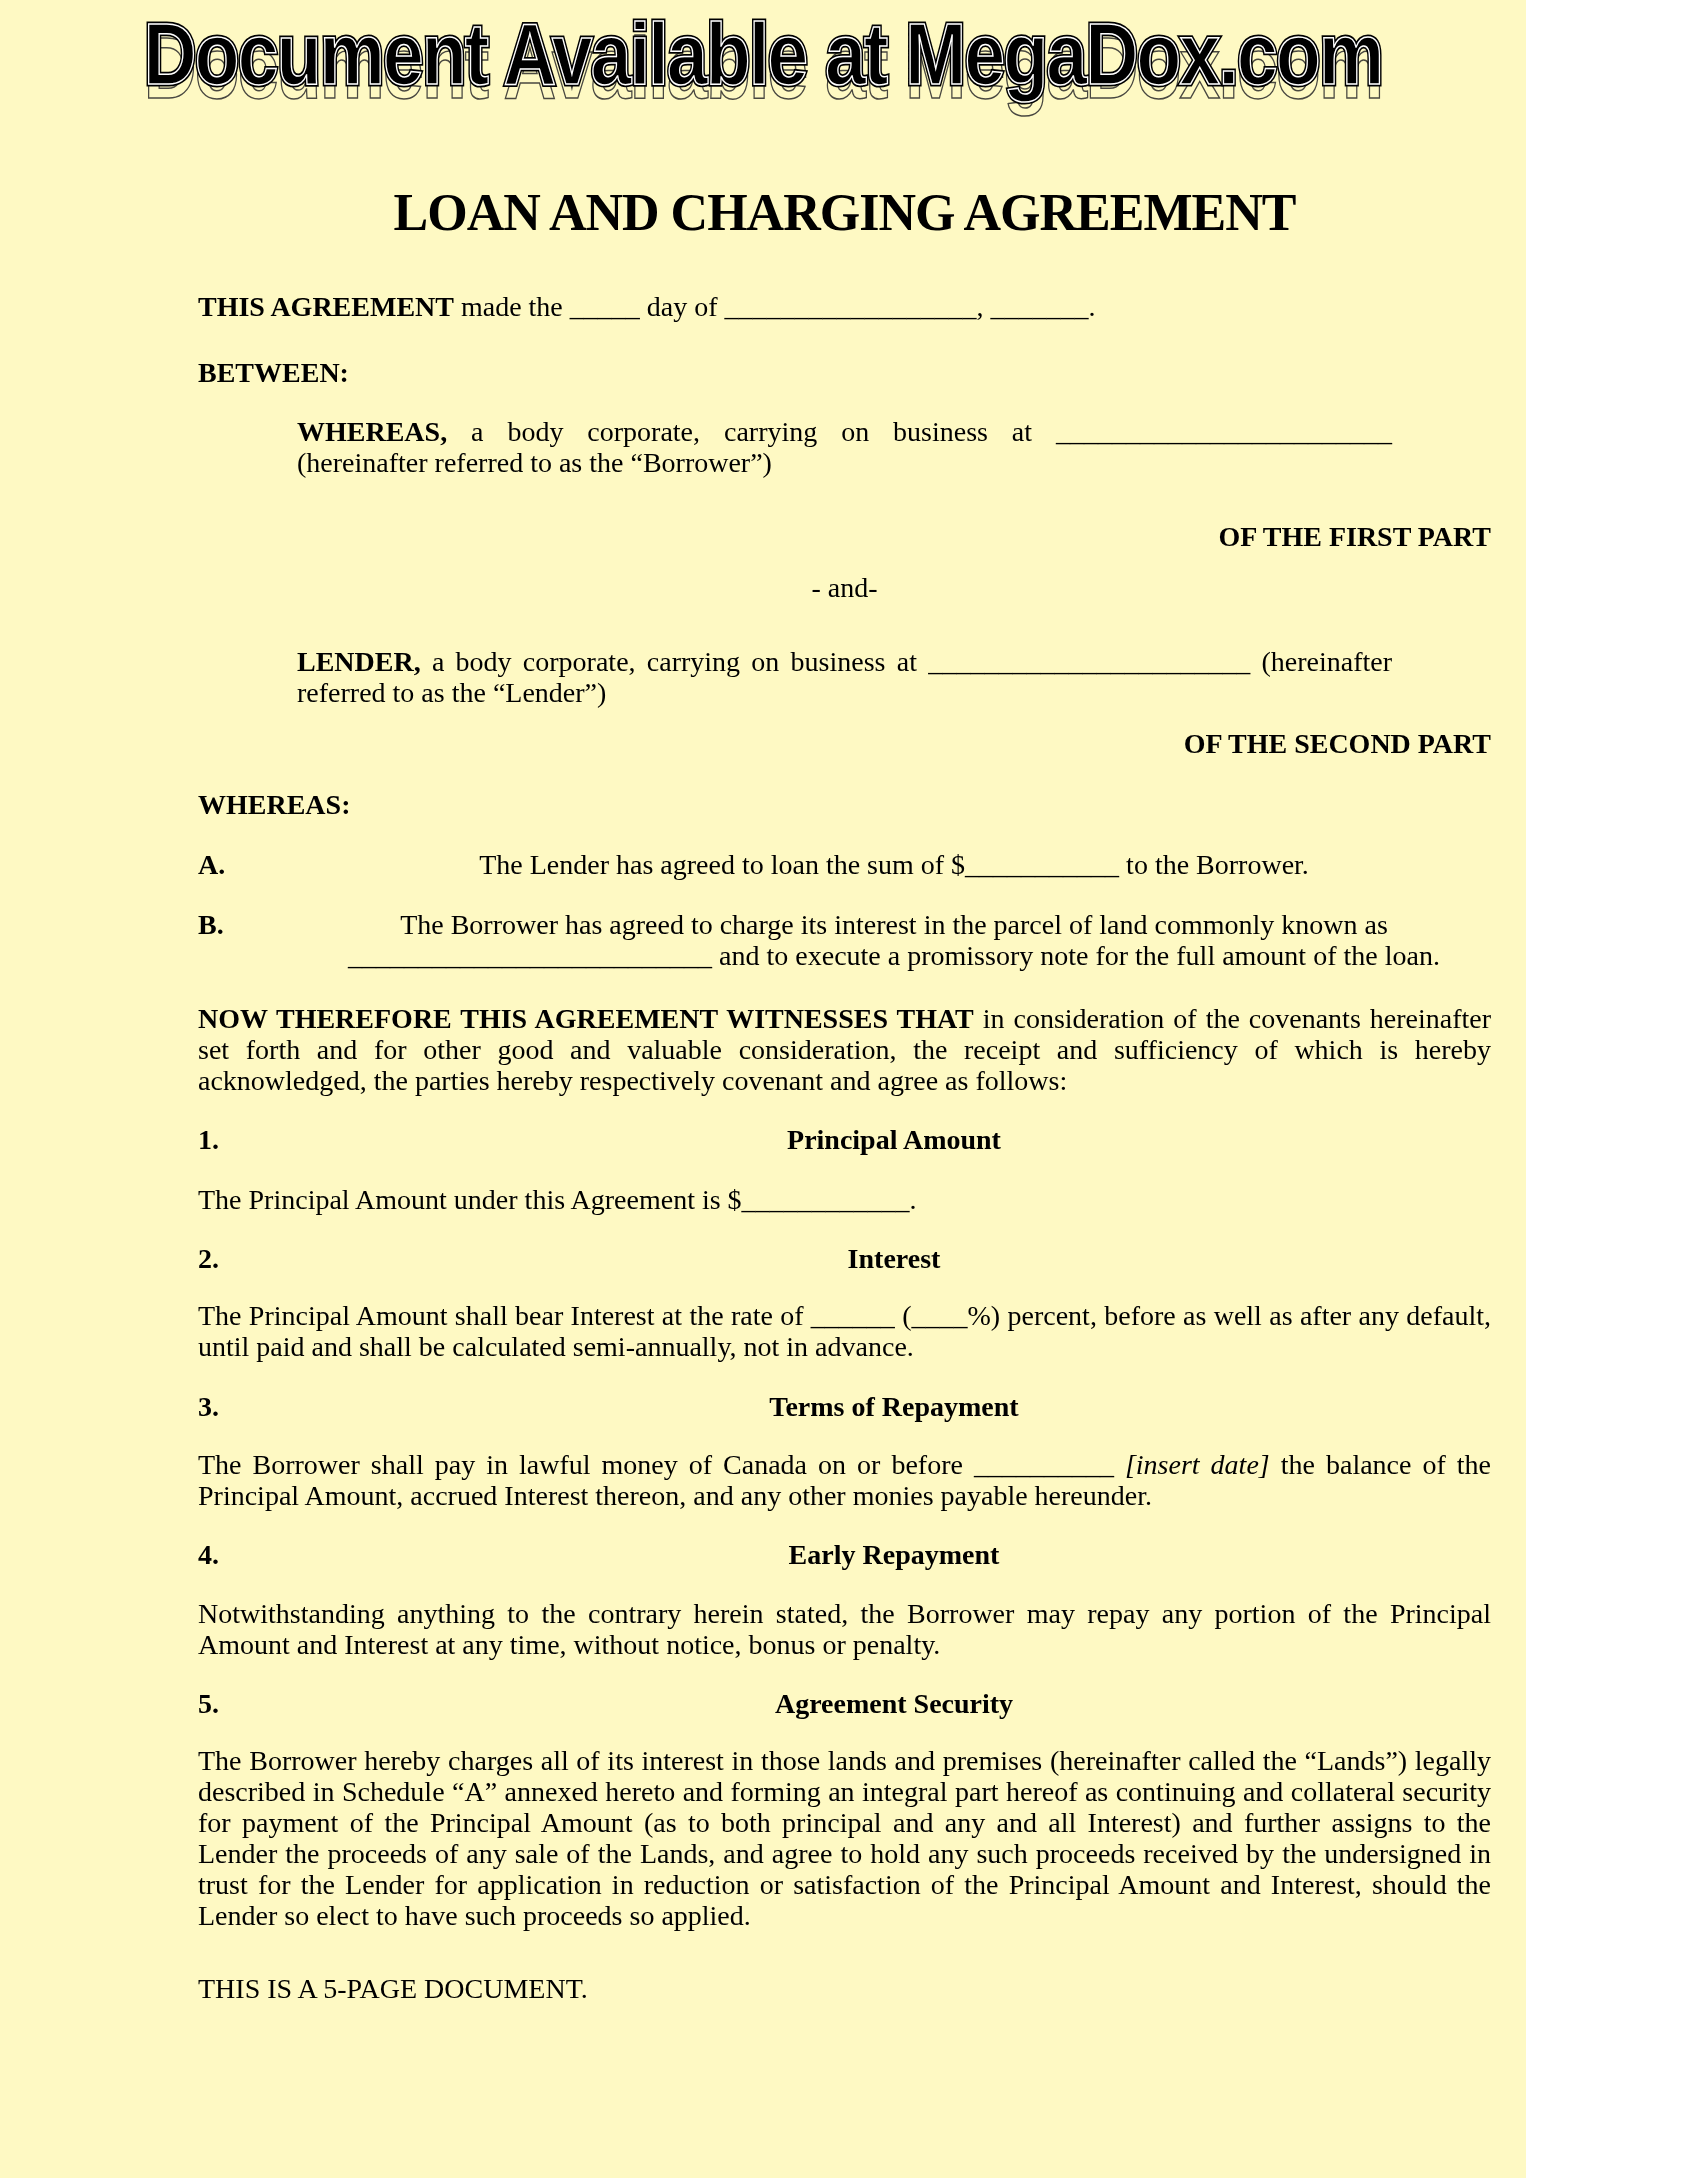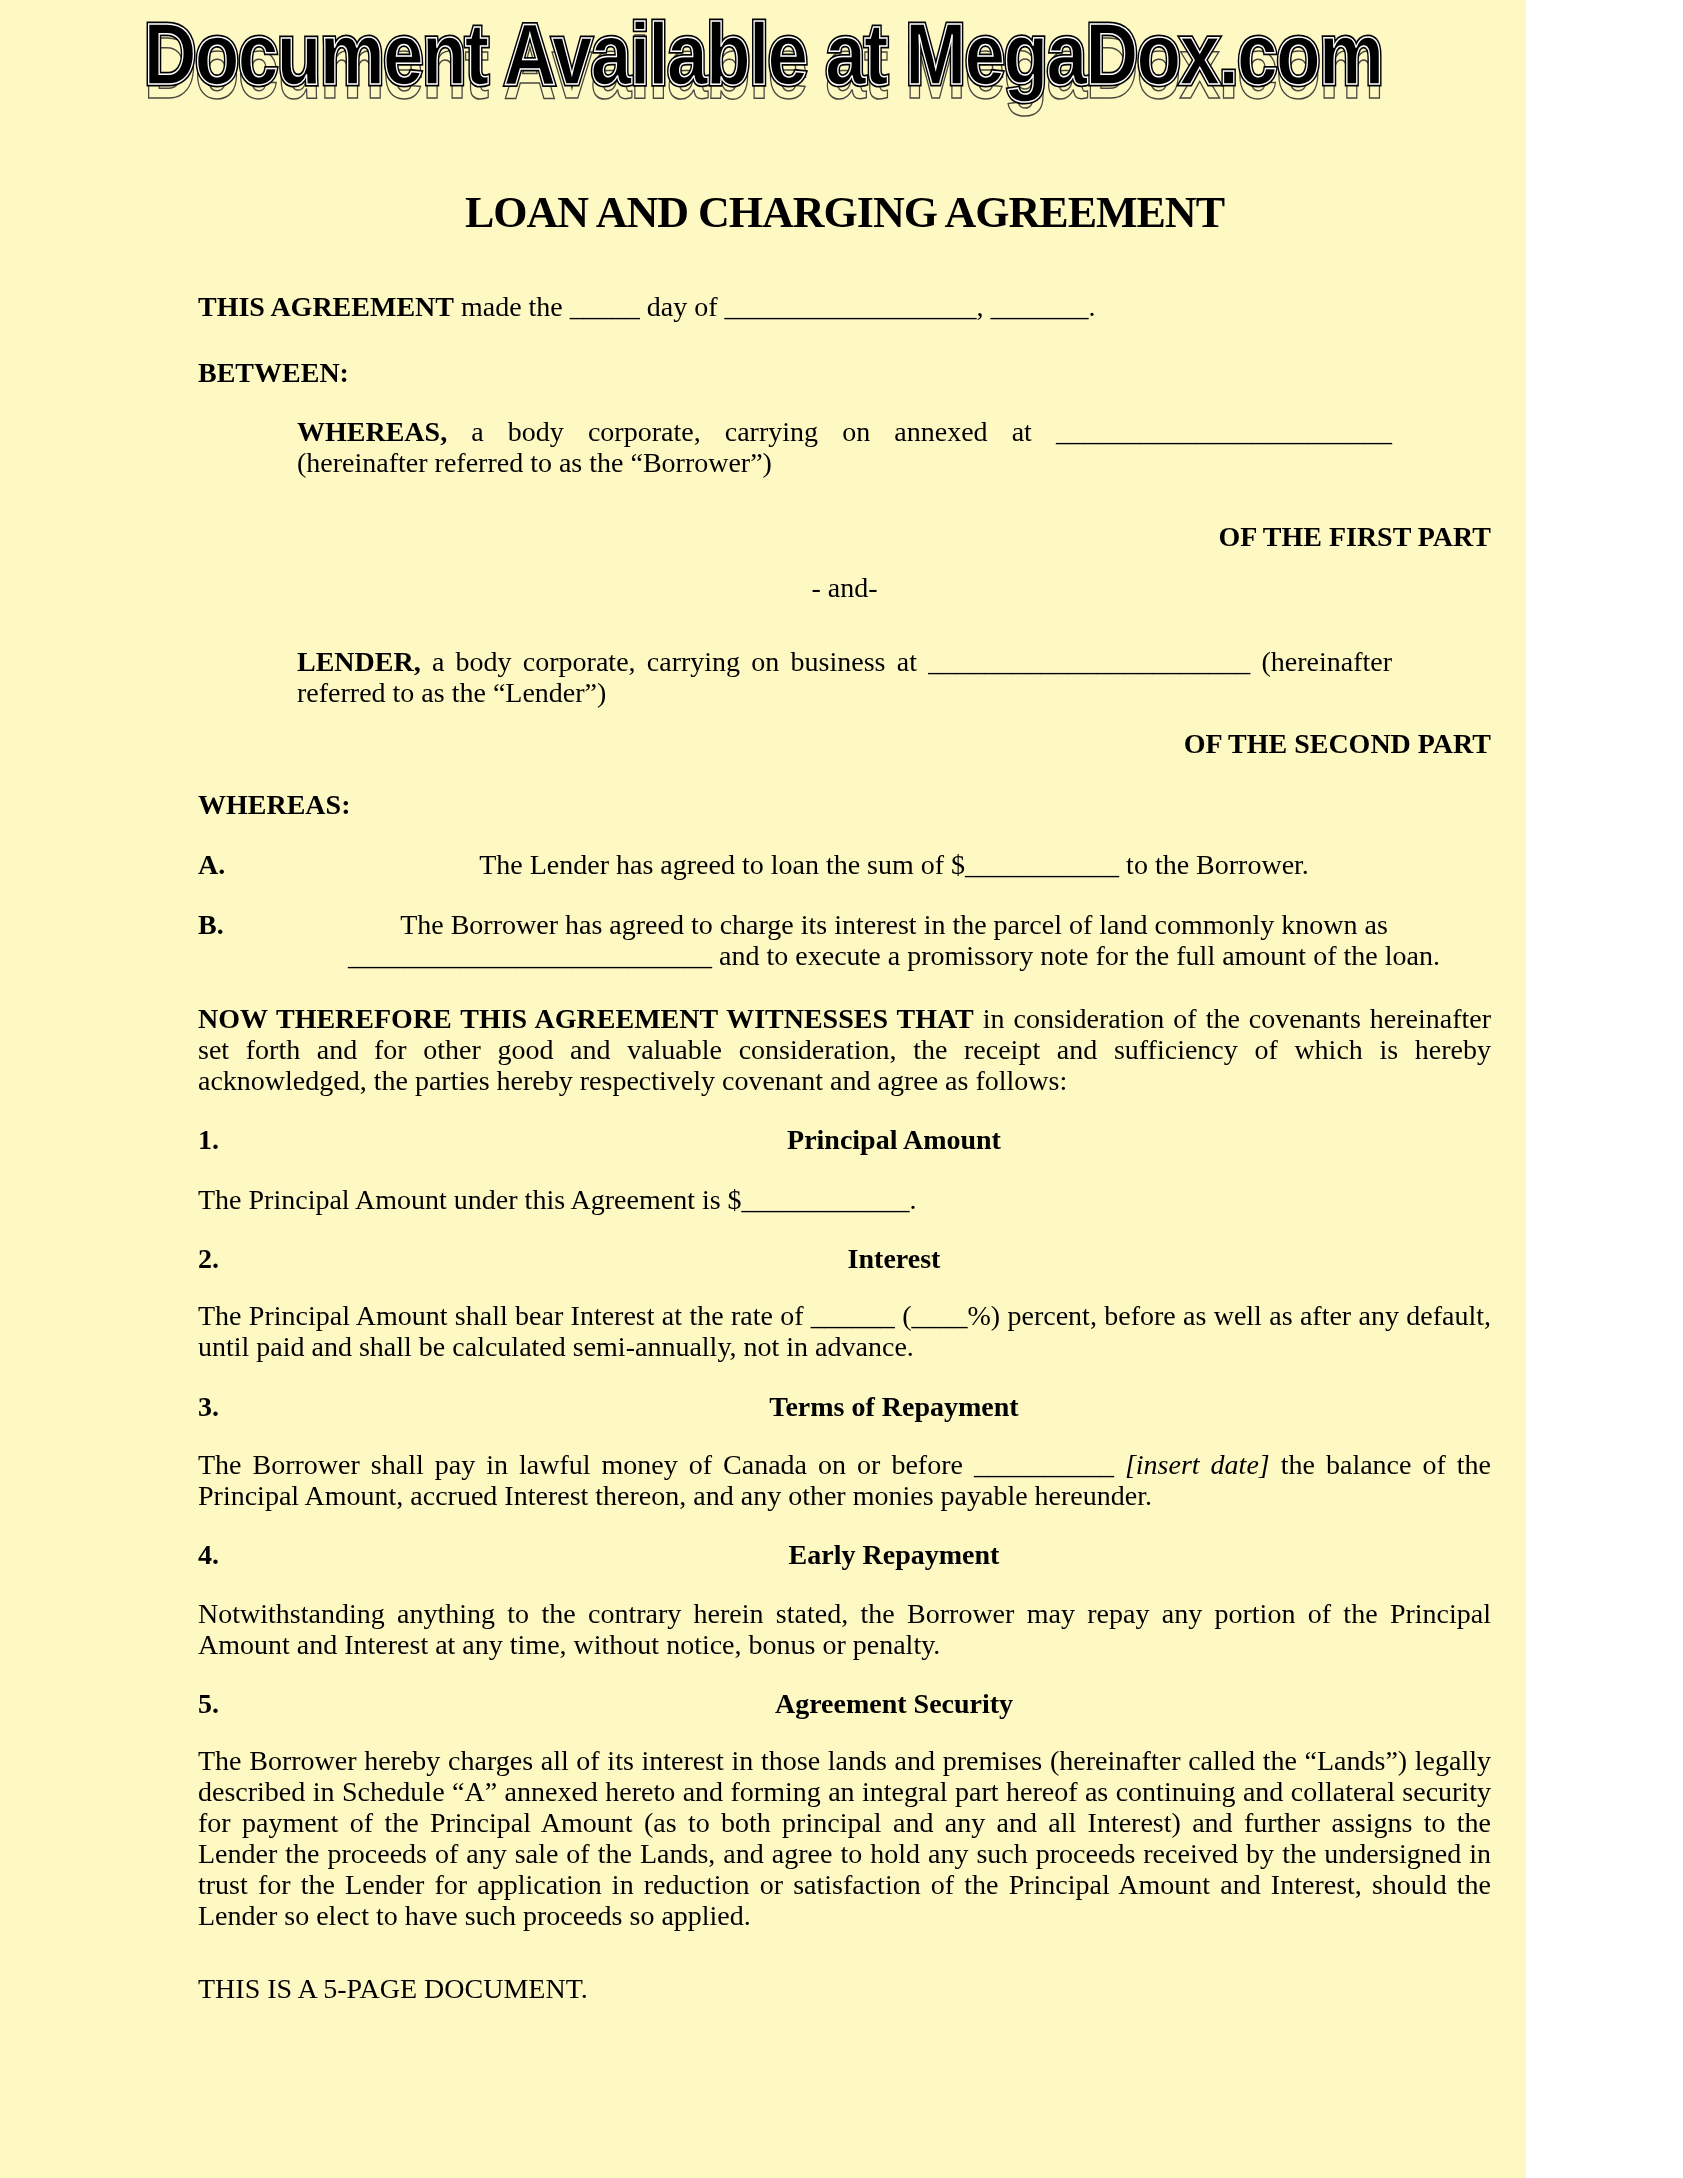--- a/index.html
+++ b/index.html
@@ -55,21 +55,21 @@
   .content {
     position: absolute;
     left: 198px; top: 190px;
     width: 1293px;
     font-size: 28px;
     line-height: 31px;
   }
   .title {
     margin: 0 0 55px 0;
     text-align: center;
-    font-size: 44px;
+    font-size: 52px;
     line-height: 46px;
     font-weight: bold;
     letter-spacing: -1px;
   }
   p, .row { margin: 0; }
   .justify { text-align: justify; }
   .right { text-align: right; }
   .center { text-align: center; }
   .b { font-weight: bold; }
   .i { font-style: italic; }
@@ -107,21 +107,21 @@
 
   <div class="content">
 
     <h1 class="title">LOAN AND CHARGING AGREEMENT</h1>
 
     <p class="mb35"><span class="b">THIS AGREEMENT</span><span> made the _____ day of __________________, _______.</span></p>
 
     <p class="bold mb28">BETWEEN:</p>
 
     <div class="indent mb21">
-      <p class="justify"><span class="b">WHEREAS,</span><span> a body corporate, carrying on annexed at ________________________ (hereinafter referred to as the “Borrower”)</span></p>
+      <p class="justify"><span class="b">WHEREAS,</span><span> a body corporate, carrying on business at ________________________ (hereinafter referred to as the “Borrower”)</span></p>
     </div>
 
     <p class="right bold mb20">OF THE FIRST PART</p>
 
     <p class="center mb25">- and-</p>
 
     <div class="indent mb20">
       <p class="justify"><span class="b">LENDER,</span><span> a body corporate, carrying on business at _______________________ (hereinafter referred to as the “Lender”)</span></p>
     </div>
 

